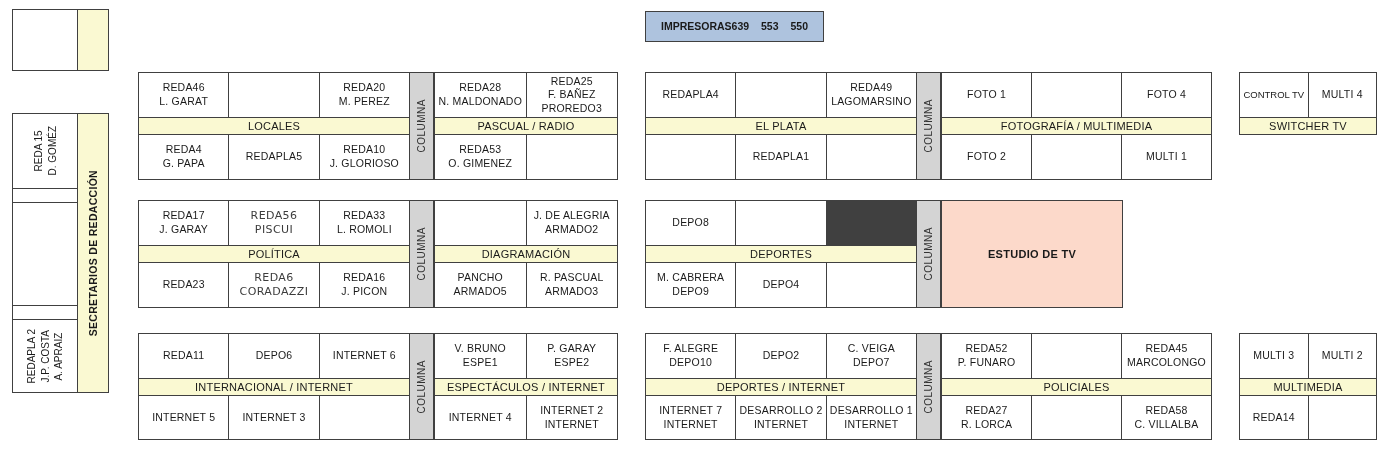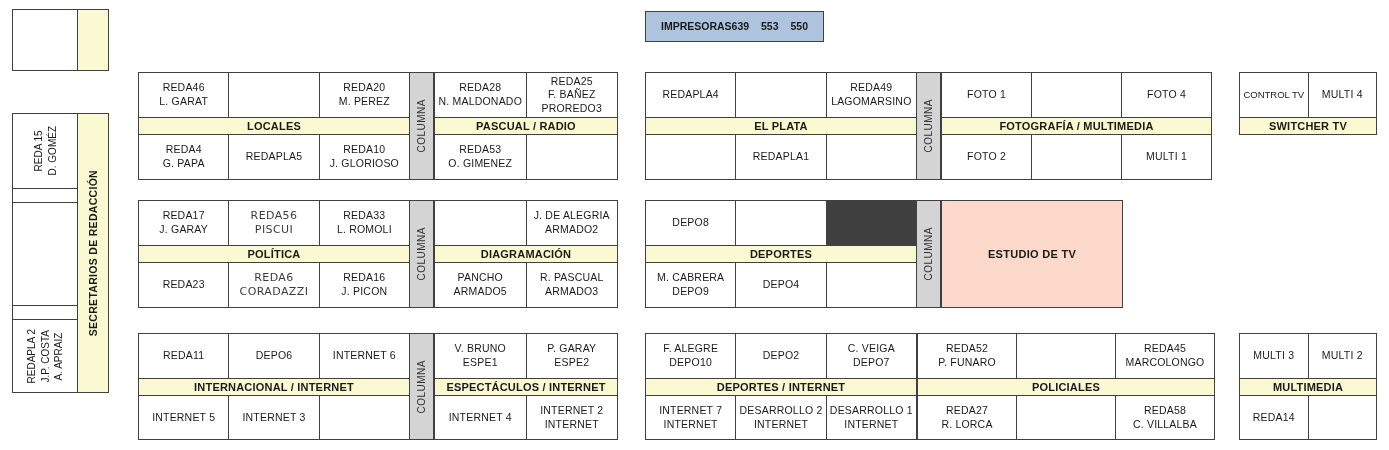--- a/index.html
+++ b/index.html
@@ -20,21 +20,21 @@
   .r2 { grid-template-rows:44px 1fr; }
   .cell {
     background:#ffffff; display:flex; align-items:center; justify-content:center;
     text-align:center; white-space:pre-line; font-size:10.5px; line-height:1.3;
     letter-spacing:.2px; overflow:hidden;
   }
   .cell.alt { font-family:"DejaVu Sans", sans-serif; font-size:11px; color:#3c3c3c; letter-spacing:.4px; }
   .cell.sm  { font-size:9.5px; letter-spacing:0; }
   .band {
     grid-column:1/-1; background:var(--yellow); display:flex; align-items:center;
-    justify-content:center; font-weight:bold; font-size:11px; letter-spacing:.2px;
+    justify-content:center; font-weight:normal; font-size:11px; letter-spacing:.2px;
   }
   
   .columna {
     position:absolute; width:25px; background:var(--gray);
     border:1px solid var(--border); box-sizing:border-box;
     display:flex; align-items:center; justify-content:center;
     font-size:10px; color:#333333; letter-spacing:.5px;
   }
   .vtext {
     writing-mode:vertical-rl; transform:rotate(180deg);
@@ -251,21 +251,21 @@
     <div class="cell">DESARROLLO 2
 INTERNET</div>
     <div class="cell">DESARROLLO 1
 INTERNET</div>
   </div>
 
   <div class="columna" style="left:916px;top:333px;height:107px">
       <span class="vtext">COLUMNA</span>
     </div>
 
-  <div class="sec c3 r3" style="left:917px;top:333px;width:298px;height:107px">
+  <div class="sec c3 r3" style="left:941px;top:333px;width:271px;height:107px">
     <div class="cell">REDA52
 P. FUNARO</div>
     <div class="cell"></div>
     <div class="cell">REDA45
 MARCOLONGO</div>
     <div class="band">POLICIALES</div>
     <div class="cell">REDA27
 R. LORCA</div>
     <div class="cell"></div>
     <div class="cell">REDA58

